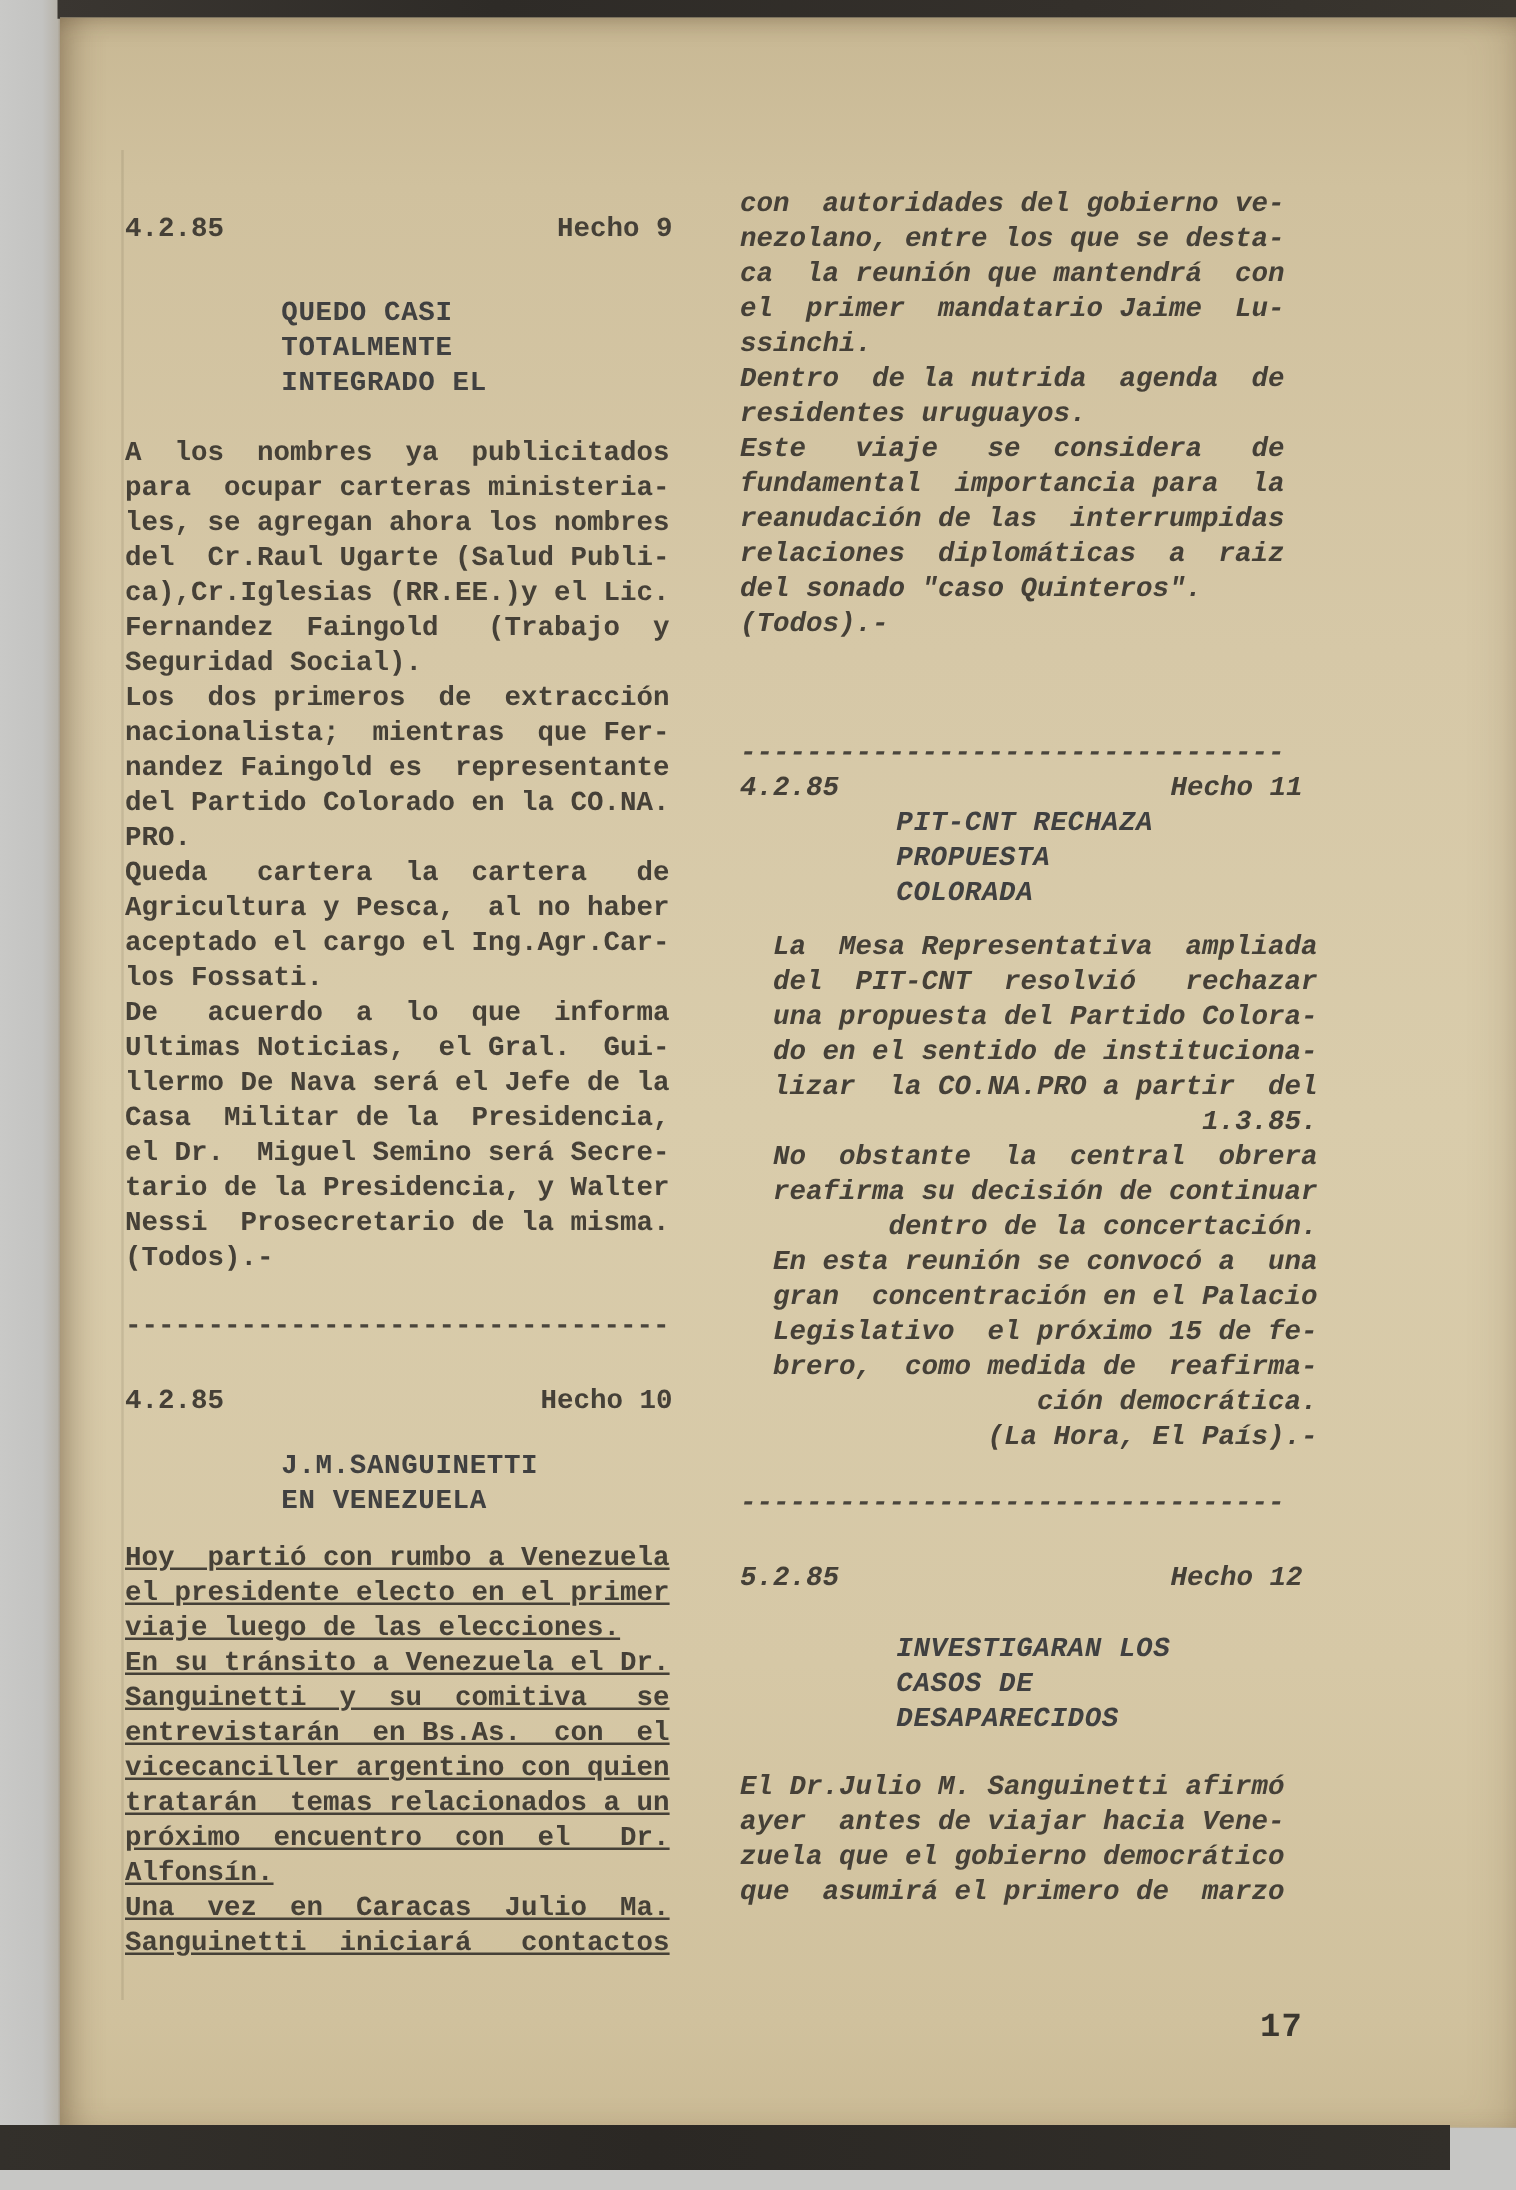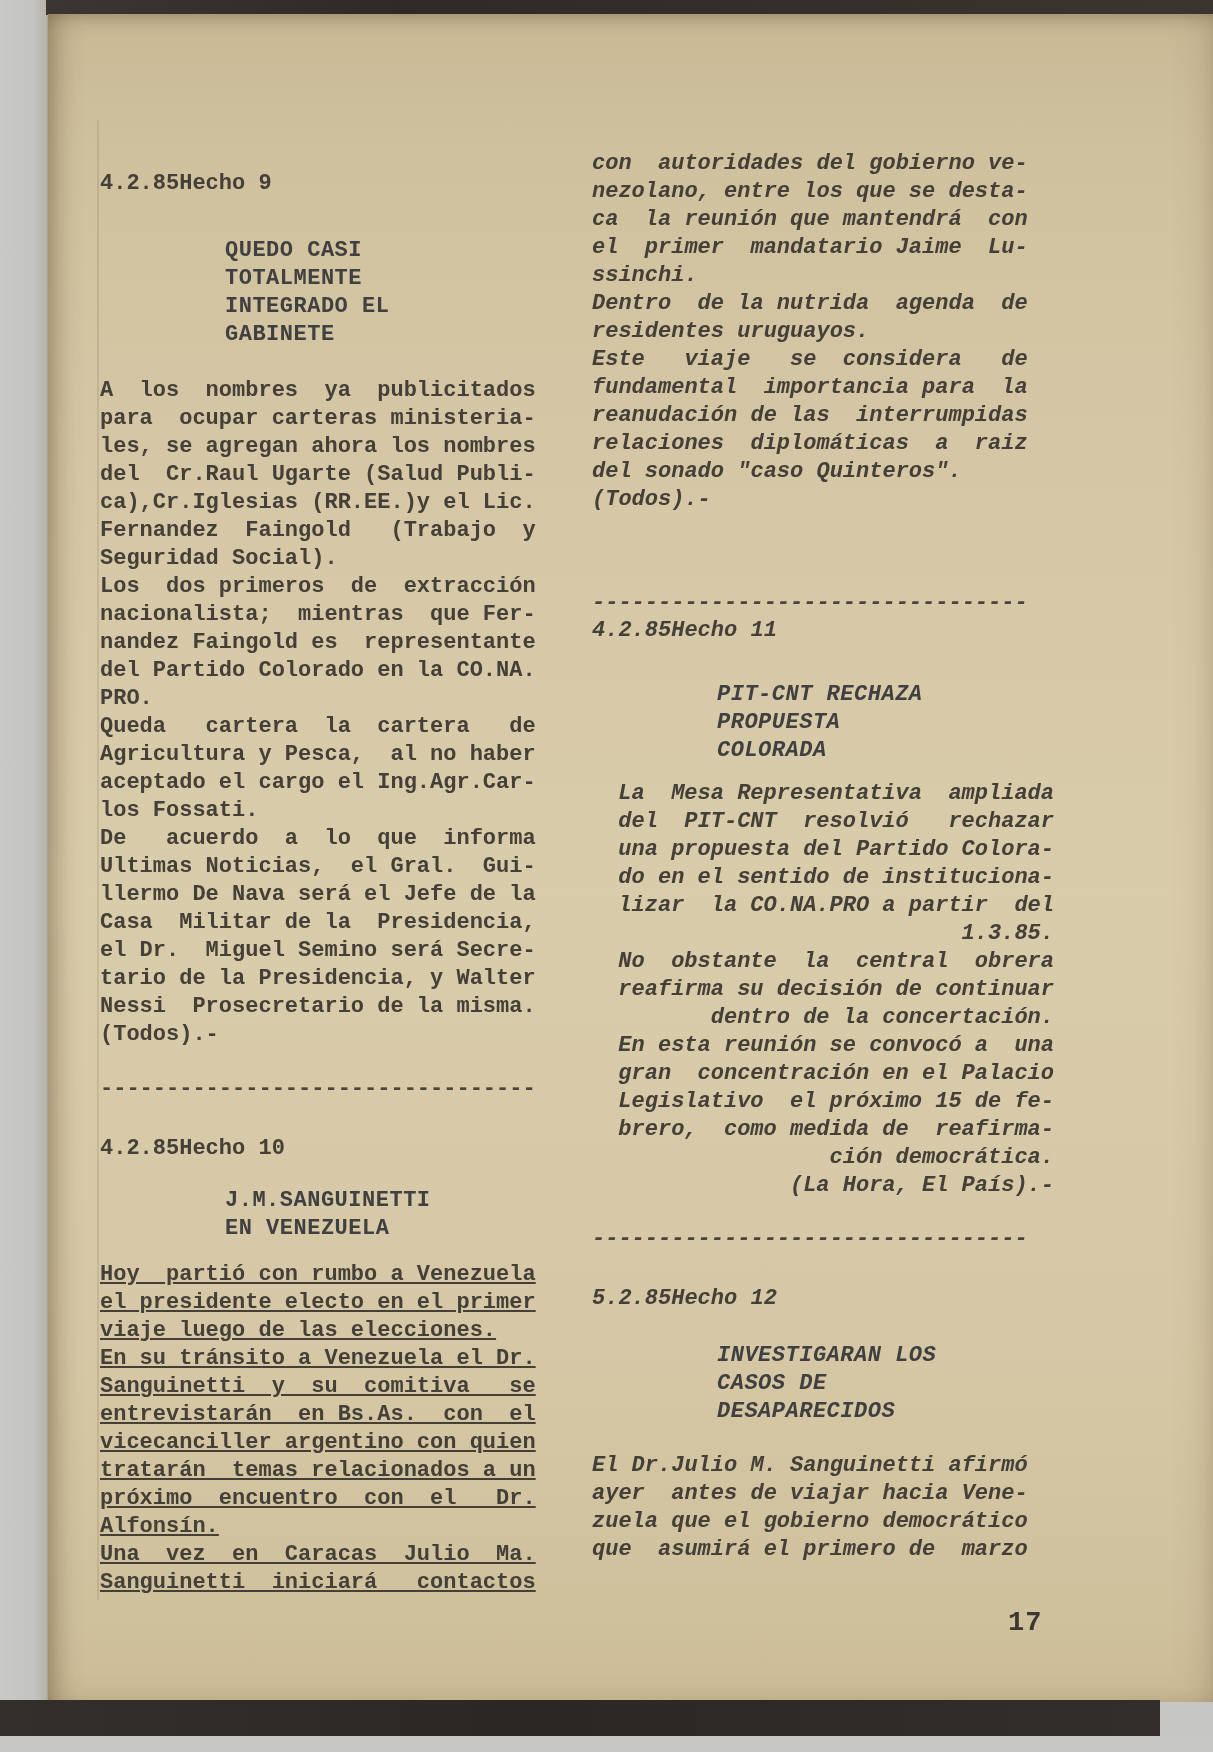--- a/index.html
+++ b/index.html
@@ -42,39 +42,39 @@
 
   .col{
     position:absolute;
     color:#454037;
     font-size:22px;line-height:28px;font-weight:700;
   }
   .col-left{left:100px;top:170px;width:452px;}
   .col-right{left:592px;top:150px;width:462px;font-style:italic;}
 
   .tline{white-space:pre;}
-  .sec-header{display:flex;white-space:pre;}
+  .sec-header{display:flex;justify-content:space-between;white-space:pre;}
   .col-left .sec-header{padding-right:14px;}
   .col-right .sec-header{padding-right:12px;}
   .sec-title{margin-left:125px;}
   .sec-title .tline{letter-spacing:.5px;color:#404040;}
   .divider{white-space:pre;overflow:hidden;color:#4a453c;}
 
   
   .l-title1{margin-top:39px;}
   .l-body1{margin-top:28px;}
   .l-div1{margin-top:26px;}
   .l-head2{margin-top:32px;}
   .l-title2{margin-top:24px;}
   .l-body2{margin-top:18px;text-decoration:underline;}
 
   
   .r-div1{margin-top:75px;}
   .r-head1{margin-top:0px;}
-  .r-title1{margin-top:36px;}
+  .r-title1{}
   .r-body1{margin-top:15px;text-align:right;}
   .r-div2{margin-top:25px;}
   .r-head2{margin-top:32px;}
   .r-title2{margin-top:29px;}
   .r-body2{margin-top:26px;}
 
   .page-number{
     position:absolute;left:1008px;top:1608px;
     font-size:27px;font-weight:700;color:#3b372f;
     letter-spacing:1px;
@@ -95,21 +95,20 @@
 
     <div class="sec-header">
       <span>4.2.85</span>
       <span>Hecho 9</span>
     </div>
 
     <div class="sec-title l-title1">
         <div class="tline">QUEDO CASI</div>
         <div class="tline">TOTALMENTE</div>
         <div class="tline">INTEGRADO EL</div>
-        <div class="tline">GABINETE</div>
       </div>
 
     <div class="sec-body l-body1">
         <div class="tline">A  los  nombres  ya  publicitados</div>
         <div class="tline">para  ocupar carteras ministeria-</div>
         <div class="tline">les, se agregan ahora los nombres</div>
         <div class="tline">del  Cr.Raul Ugarte (Salud Publi-</div>
         <div class="tline">ca),Cr.Iglesias (RR.EE.)y el Lic.</div>
         <div class="tline">Fernandez  Faingold   (Trabajo  y</div>
         <div class="tline">Seguridad Social).</div>

